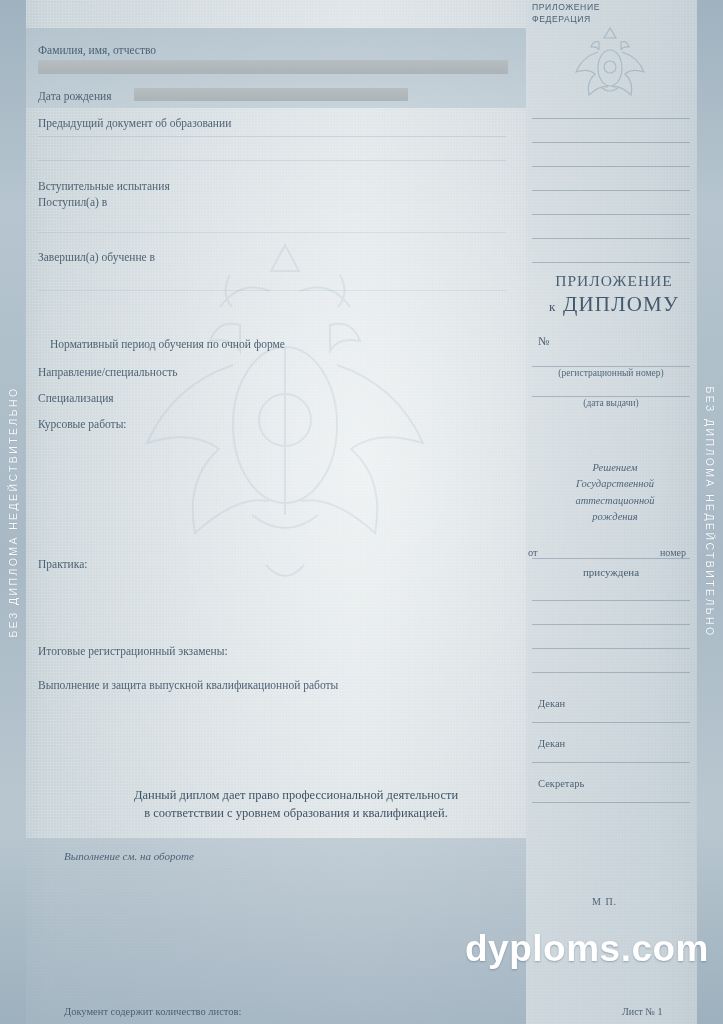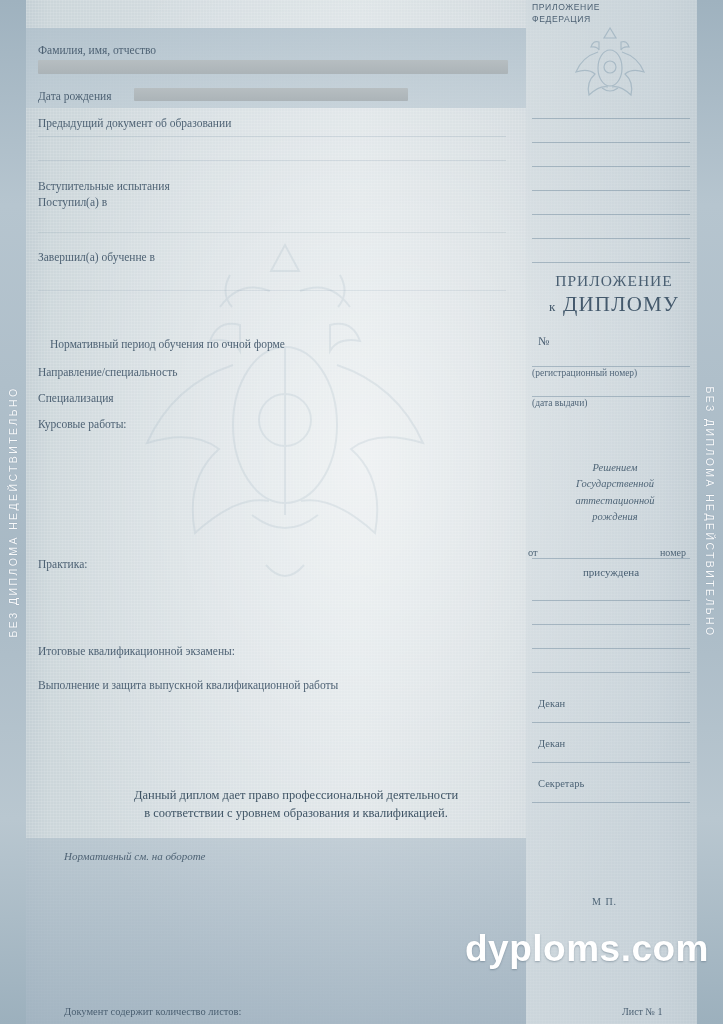--- a/index.html
+++ b/index.html
@@ -197,21 +197,21 @@
   .num-row {
     position: absolute;
     left: 12px; top: 334px;
     font-size: 12px;
     color: #4a5f72;
   }
   .caption {
     position: absolute;
     width: 158px;
     left: 6px;
-    text-align: left;
+    text-align: center;
     font-size: 9.5px;
     color: #52677a;
   }
   .decision {
     position: absolute;
     left: 14px; top: 460px;
     width: 150px;
     text-align: center;
     font-style: italic;
     font-size: 10.5px;
@@ -299,37 +299,37 @@
     <div class="lbl" style="left:12px; top:90px;">Дата рождения</div>
     <div class="lbl" style="left:12px; top:117px;">Предыдущий документ об образовании</div>
     <div class="lbl" style="left:12px; top:180px;">Вступительные испытания</div>
     <div class="lbl" style="left:12px; top:196px;">Поступил(а) в</div>
     <div class="lbl" style="left:12px; top:251px;">Завершил(а) обученне в</div>
     <div class="lbl" style="left:24px; top:338px;">Нормативный период обучения по очной форме</div>
     <div class="lbl" style="left:12px; top:366px;">Направление/специальность</div>
     <div class="lbl" style="left:12px; top:392px;">Специализация</div>
     <div class="lbl" style="left:12px; top:418px;">Курсовые работы:</div>
     <div class="lbl" style="left:12px; top:558px;">Практика:</div>
-    <div class="lbl" style="left:12px; top:645px;">Итоговые квалификационной экзамены:</div>
+    <div class="lbl" style="left:12px; top:645px;">Итоговые регистрационный экзамены:</div>
     <div class="lbl" style="left:12px; top:679px;">Выполнение и защита выпускной квалификационной работы</div>
 
     <div class="redact" style="left:12px; top:60px; width:470px; height:14px;"></div>
     <div class="redact" style="left:108px; top:88px; width:274px; height:13px;"></div>
 
     <div class="rule" style="left:12px; top:136px; width:468px; opacity:.35;"></div>
     <div class="rule" style="left:12px; top:160px; width:468px; opacity:.30;"></div>
     <div class="rule" style="left:12px; top:232px; width:468px; opacity:.25;"></div>
     <div class="rule" style="left:12px; top:290px; width:468px; opacity:.22;"></div>
 
     <div class="statement">
       <div>Данный диплом дает право профессиональной деятельности</div>
       <div>в соответствии с уровнем образования и квалификацией.</div>
     </div>
 
-    <div class="cont-note">Нормативный см. на обороте</div>
+    <div class="cont-note">Выполнение см. на обороте</div>
     <div class="sheets-note">Документ содержит количество листов:</div>
   </div>
 
   <div class="right-col">
 
     <div class="rf-head">
       <div>ПРИЛОЖЕНИЕ</div>
       <div>ФЕДЕРАЦИЯ</div>
     </div>
 

